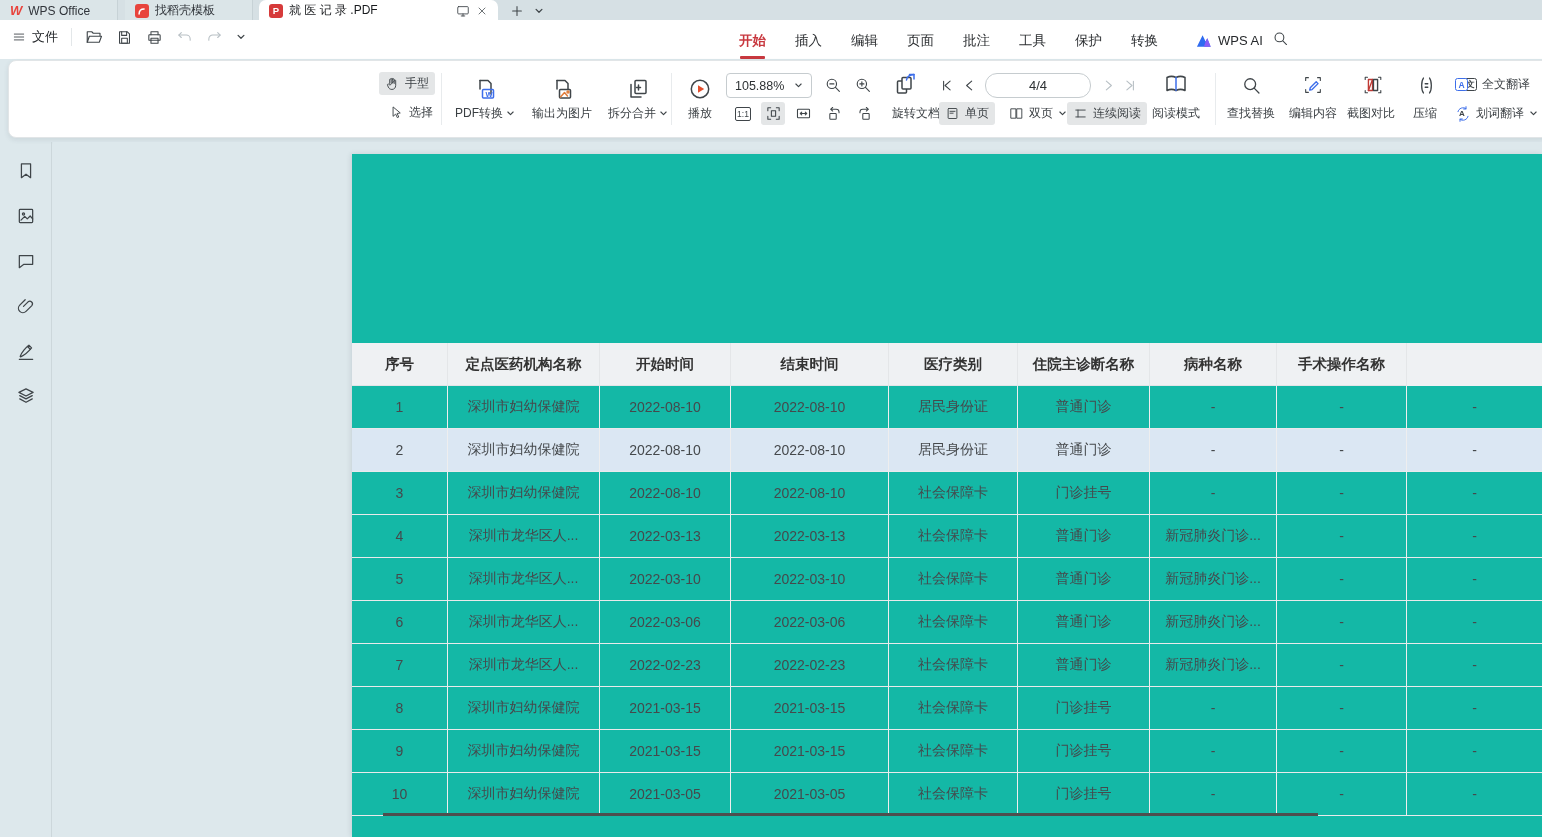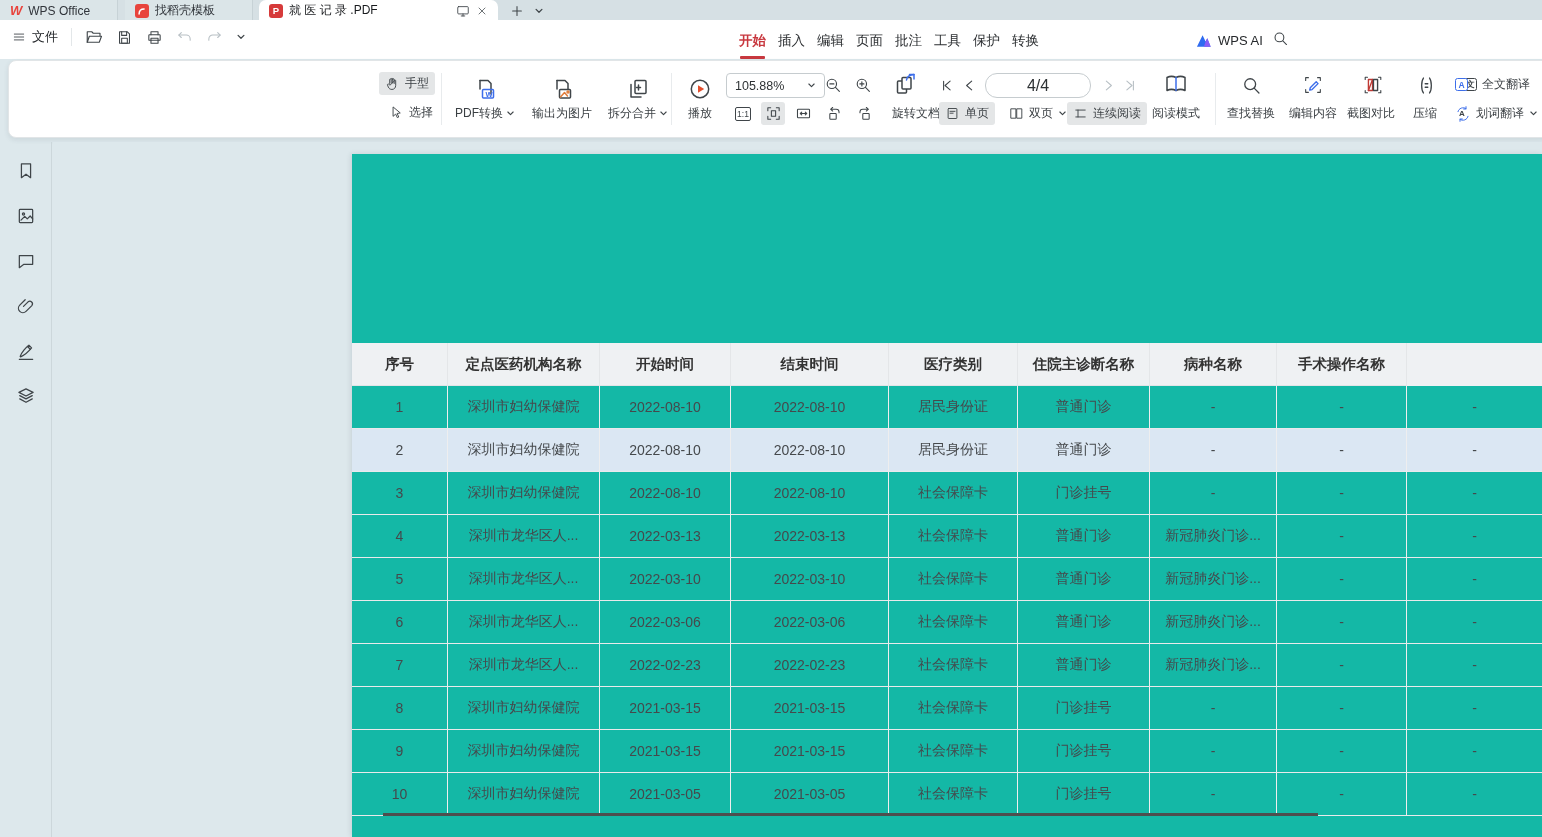--- a/index.html
+++ b/index.html
@@ -18,39 +18,39 @@
   .wlogo{font-weight:bold;font-size:13px;color:#e8443d;font-style:italic}
   .badge{display:inline-flex;align-items:center;justify-content:center;width:14px;height:14px;border-radius:3px;background:#d63a3a;color:#fff;font-size:9.5px;font-weight:bold}
   .badge.docer-b{background:#e8443d}
   .tab-tools{display:flex;align-items:center;gap:10px;padding-left:12px}
 
   
   .menubar{position:absolute;left:0;top:20px;width:100%;height:39px;background:#ffffff}
   .mb-left{position:absolute;left:12px;top:8px;display:flex;align-items:center;gap:13px;color:#33383c}
   .mb-file{display:flex;align-items:center;gap:6px;font-size:13px;color:#26292c}
   .mb-sep{width:1px;height:18px;background:#e3e7e9}
-  .menus{position:absolute;left:739px;top:7px;height:27px;display:flex;gap:12px;font-size:13.5px;color:#2b2e31;align-items:center}
+  .menus{position:absolute;left:739px;top:7px;height:27px;display:flex;gap:29px;font-size:13.5px;color:#2b2e31;align-items:center}
   .menu-item{position:relative;height:27px;display:flex;align-items:center}
   .menu-item.active{color:#c8383f;font-weight:bold}
   .menu-item.active::after{content:"";position:absolute;left:1px;right:1px;bottom:-5px;height:3px;background:#c8383f;border-radius:1px}
   .wpsai{position:absolute;left:1196px;top:7px;height:27px;display:flex;align-items:center;gap:6px;font-size:13px;color:#26292c}
   .mb-search{position:absolute;left:1272px;top:10px}
 
   
   .ribbon{position:absolute;left:8px;right:-8px;top:60px;height:78px;background:#fff;border:1px solid #e1e5e7;border-radius:8px;box-shadow:0 2px 5px rgba(45,65,75,.10)}
   .rb{position:absolute}
   .vsep{width:1px;background:#e8ebed;top:12px;height:52px;position:absolute}
   .tbtn{display:flex;align-items:center;gap:5px;font-size:12px;color:#3a3f43;border-radius:3px;padding:0 6px;height:23px;white-space:nowrap}
   .tbtn.on{background:#e4e6e7}
   .bigbtn{display:flex;flex-direction:column;align-items:center;justify-content:center;gap:4px;height:58px;font-size:12px;color:#3a3f43;white-space:nowrap}
   .bigbtn .cap{display:flex;align-items:center;gap:3px}
   .iconbox{width:24px;height:23px;display:flex;align-items:center;justify-content:center;border-radius:3px}
   .iconbox.on{background:#e4e6e7}
   .zoombox{display:flex;align-items:center;justify-content:space-between;padding:0 8px;border:1px solid #c6cccf;border-radius:4px;font-size:12.5px;color:#2e3234;height:25px;background:#fff}
-  .pagebox{border:1px solid #c6cccf;border-radius:12px;font-size:16px;color:#2e3234;display:flex;align-items:center;justify-content:center;background:#fff}
+  .pagebox{border:1px solid #c6cccf;border-radius:12px;font-size:13px;color:#2e3234;display:flex;align-items:center;justify-content:center;background:#fff}
   .lbl{font-size:12px;color:#3a3f43;display:flex;align-items:center;gap:4px;height:23px;justify-content:center;white-space:nowrap}
   .oneone{font-size:8.5px;font-weight:normal;color:#3f4549;border:1.3px solid #3f4549;border-radius:2px;width:16px;height:14px;display:flex;align-items:center;justify-content:center}
   .tr-badge{display:inline-flex;align-items:center;justify-content:center;width:13px;height:13px;border-radius:2.5px;font-size:8.5px;font-weight:bold}
   .tr-a{border:1.3px solid #3d6eea;color:#3d6eea;background:#fff;margin-right:-4px;position:relative;z-index:2}
   .tr-wen{border:1.3px solid #3f4549;color:#3f4549;background:#fff}
 
   
   svg.ic{display:block}
   svg.ic *{stroke:#3f4549;fill:none;stroke-width:1.5;stroke-linecap:round;stroke-linejoin:round}
   svg.ic .bl{stroke:#3d6eea}
@@ -264,21 +264,21 @@
     <div class="rb bigbtn" style="left:668px;width:46px;top:9px">
       <span>
         <svg class="ic" width="24" height="24" viewBox="0 0 24 24">
             <circle cx="12" cy="12" r="8.7"></circle>
             <path d="M10 8.3L16.2 12 10 15.7z" style="fill:#e4502e;stroke:none"></path>
           </svg>
       </span>
       <span>播放</span>
     </div>
 
-    <div class="rb zoombox" style="left:717px;top:12px;width:99px">
+    <div class="rb zoombox" style="left:717px;top:12px;width:86px">
       <span>105.88%</span>
       <svg class="ic" width="9" height="9" viewBox="0 0 12 12">
           <path d="M2.5 4l3.5 3.5L9.5 4"></path>
         </svg>
     </div>
     <div class="rb iconbox" style="left:722px;top:41px">
       <span class="oneone">1:1</span>
     </div>
     <div class="rb iconbox on" style="left:752px;top:41px">
       <svg class="ic" width="17" height="17" viewBox="0 0 24 24">

